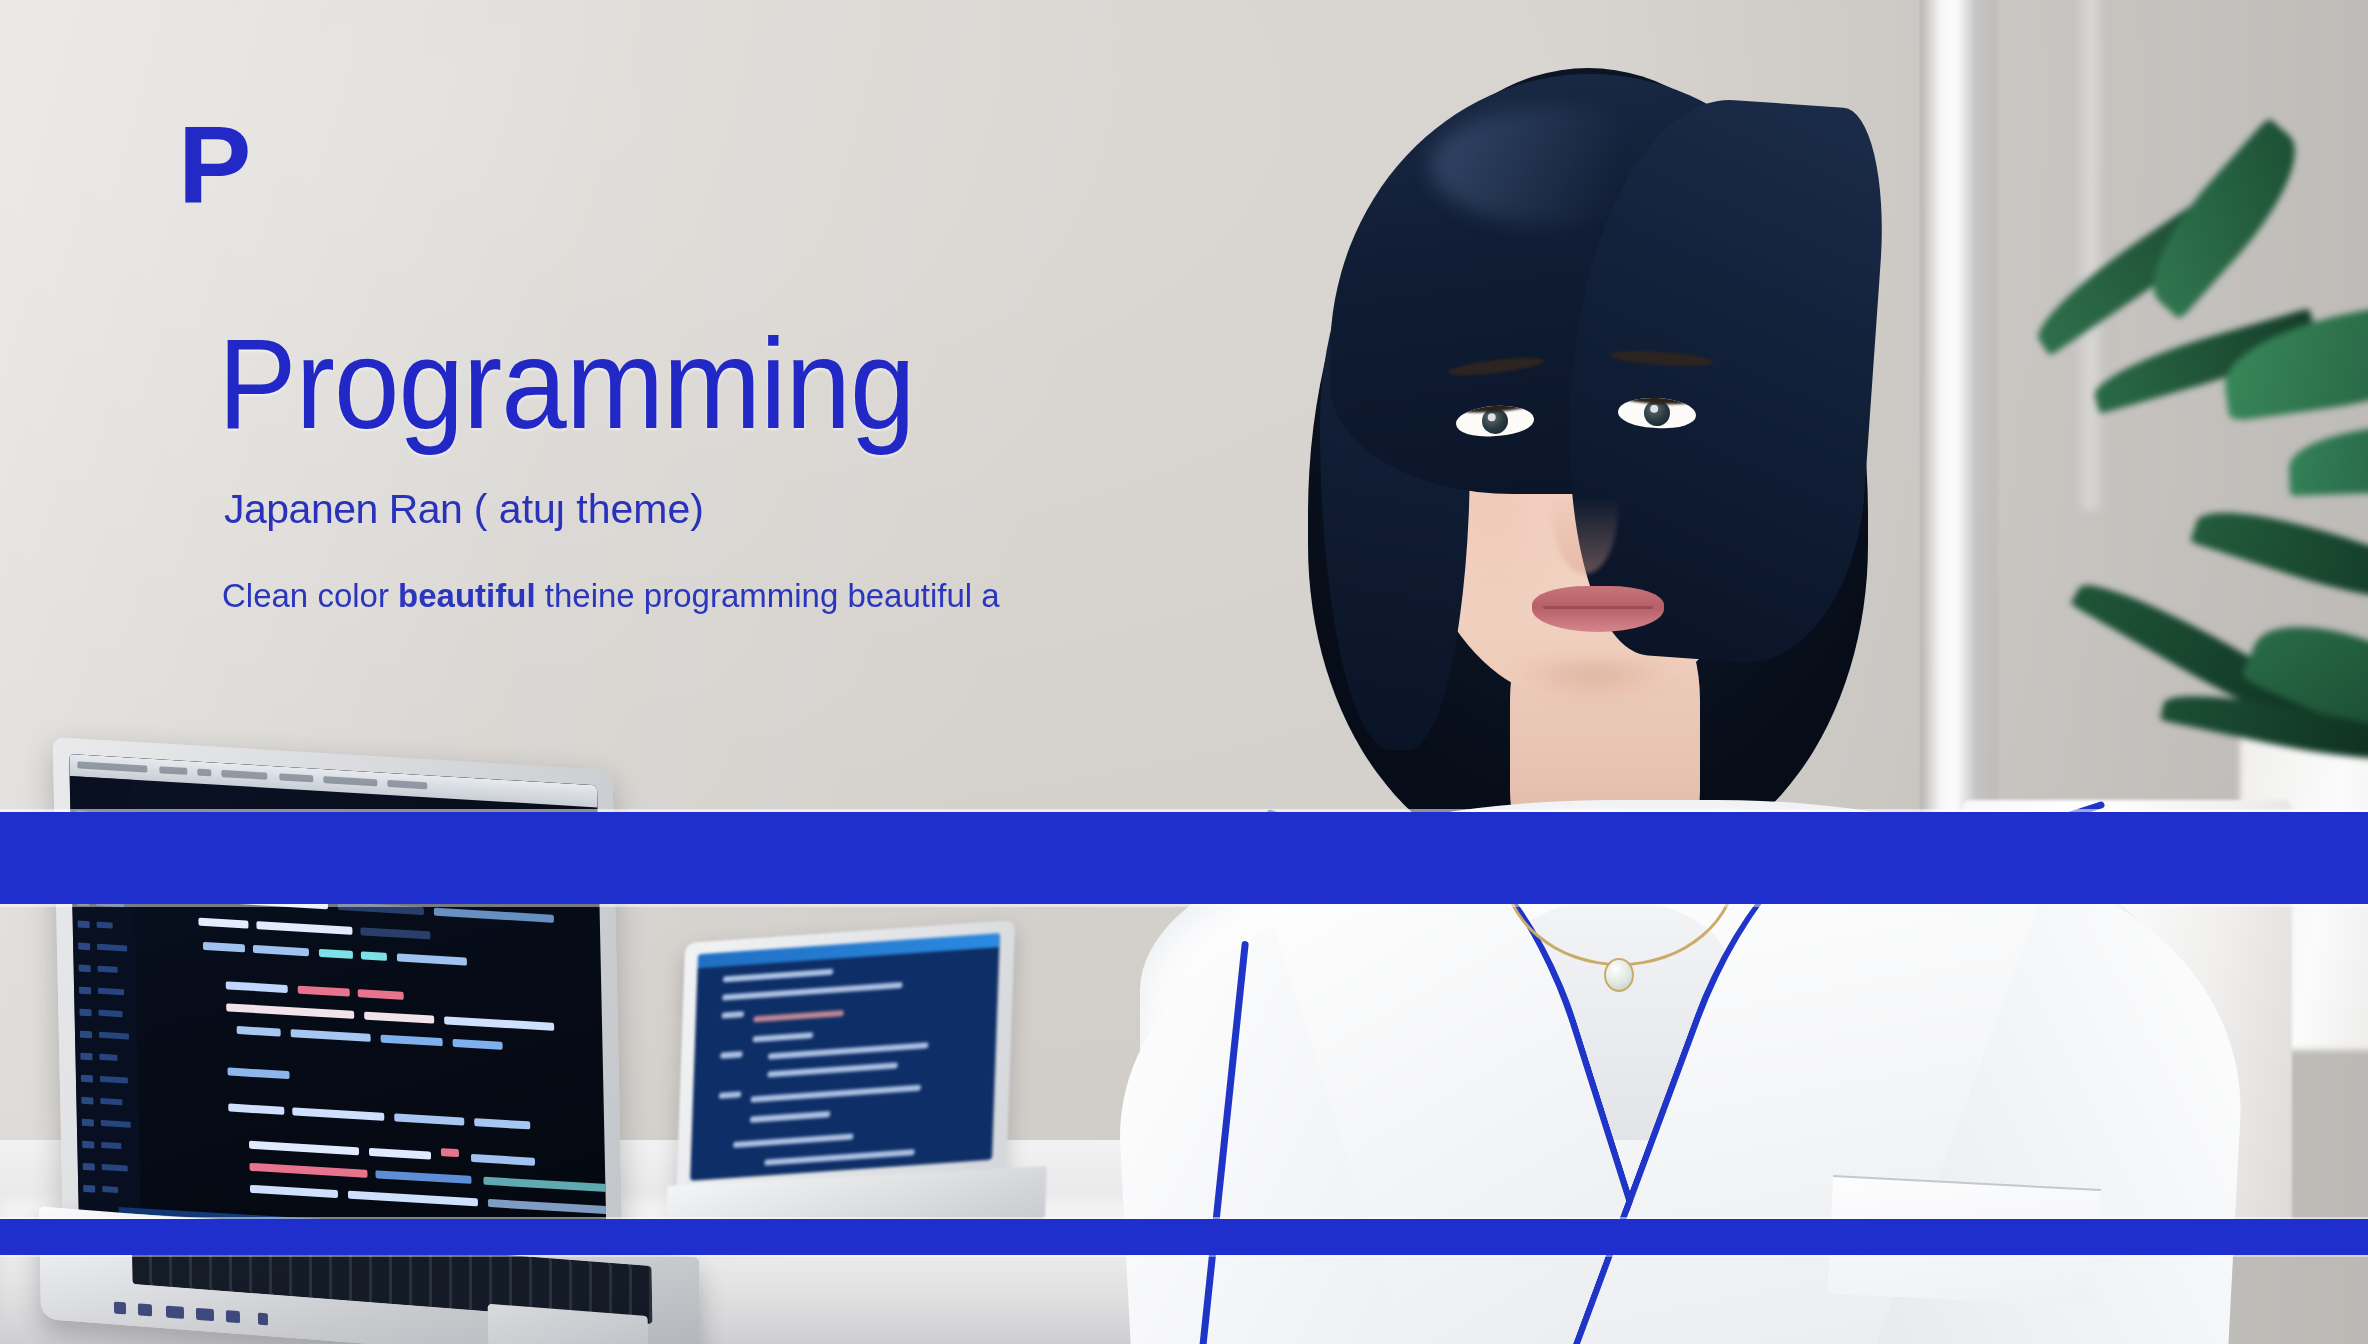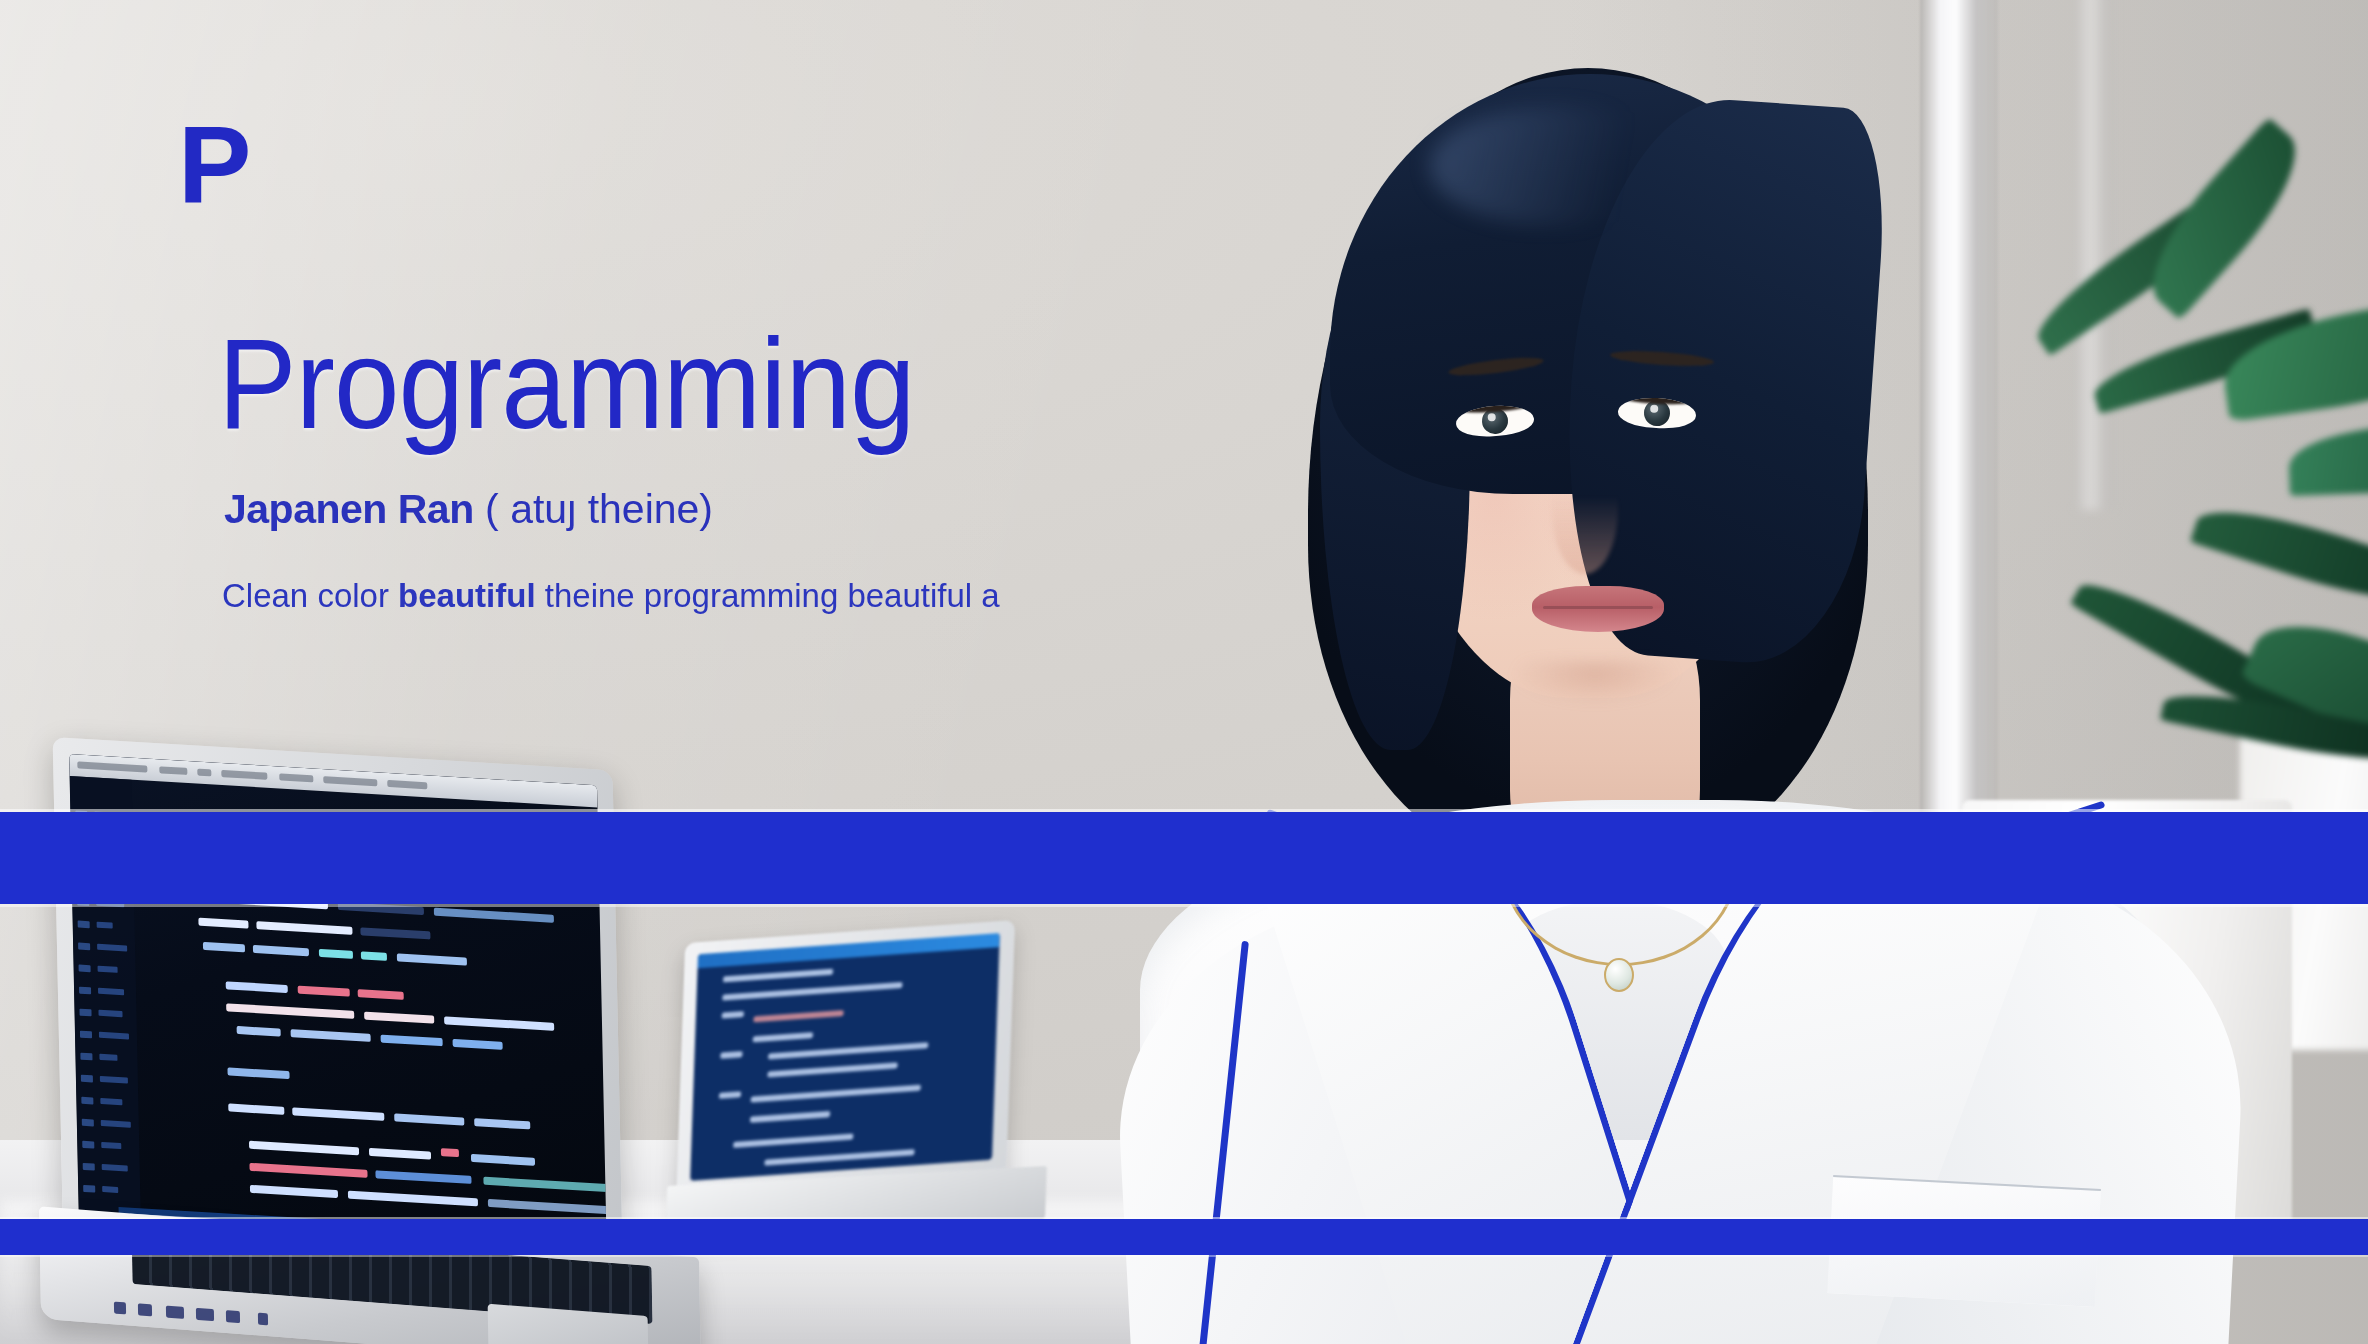--- a/index.html
+++ b/index.html
@@ -318,21 +318,21 @@
     font-family:"Liberation Sans", sans-serif;
     font-weight:normal;font-size:128px;line-height:1;color:#2228c6;
     letter-spacing:-1px;
     transform:scaleX(.92);transform-origin:left center;
     text-shadow:0 2px 3px rgba(255,255,255,.55);
   }
   .subhead{
     position:absolute;left:224px;top:486px;
     font-size:41px;color:#2a32bb;white-space:nowrap;
   }
-  .subhead .b{font-weight:bold;letter-spacing:-.5px;}
+  .subhead .b{font-weight:normal;letter-spacing:-.5px;}
   .subhead .n{font-weight:normal;}
   .body-copy{
     position:absolute;left:222px;top:572px;width:940px;
     font-size:33px;line-height:1.48;color:#2b36be;
   }
   .body-copy .bold{font-weight:bold;}
 </style>
 </head>
 <body>
 
@@ -559,20 +559,20 @@
   <div class="bar bar-thin"></div>
 
   <div class="logo">
     <div class="logo-p">P</div>
   </div>
 
   <div class="headline">Programming</div>
 
   <div class="subhead">
     <span class="b">Japanen Ran</span>
-    <span class="n">( atuȷ theine)</span>
+    <span class="n">( atuȷ theme)</span>
   </div>
 
   <div class="body-copy">
     <span>Clean color </span><span class="bold">beautiful</span><span> theine programming beautiful a</span><br>
   </div>
 
 </div>
 
 </body></html>

